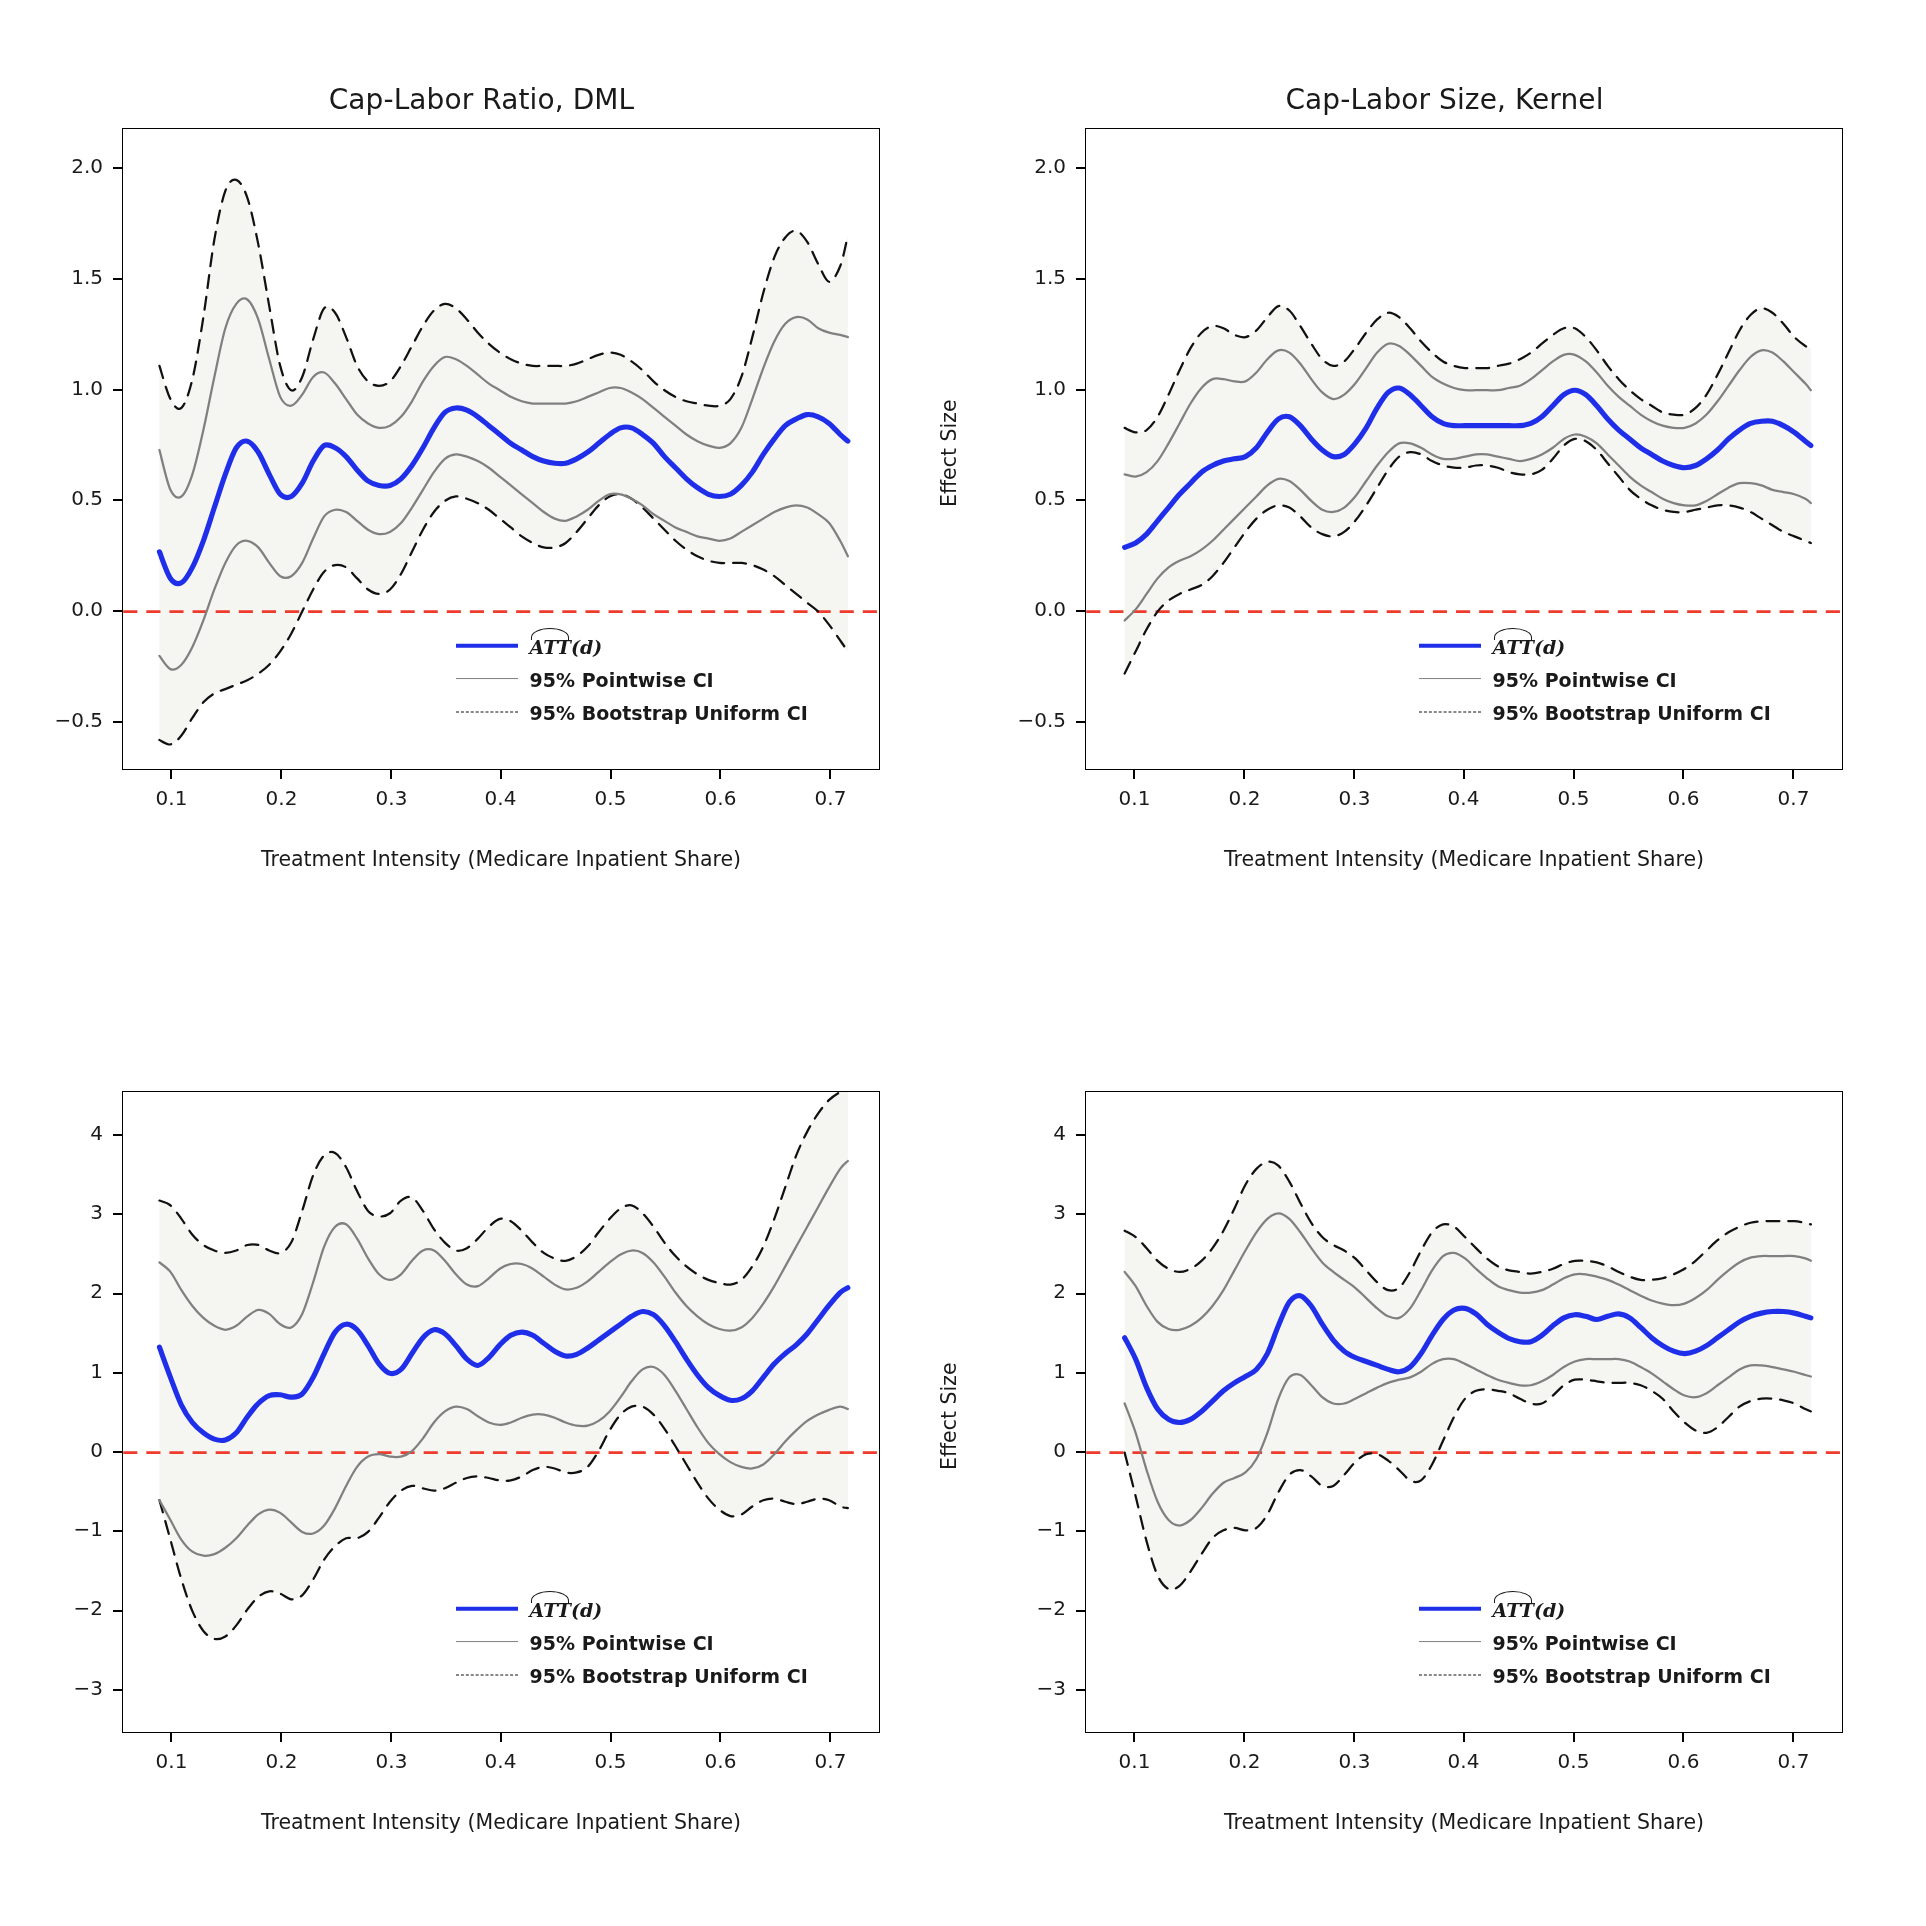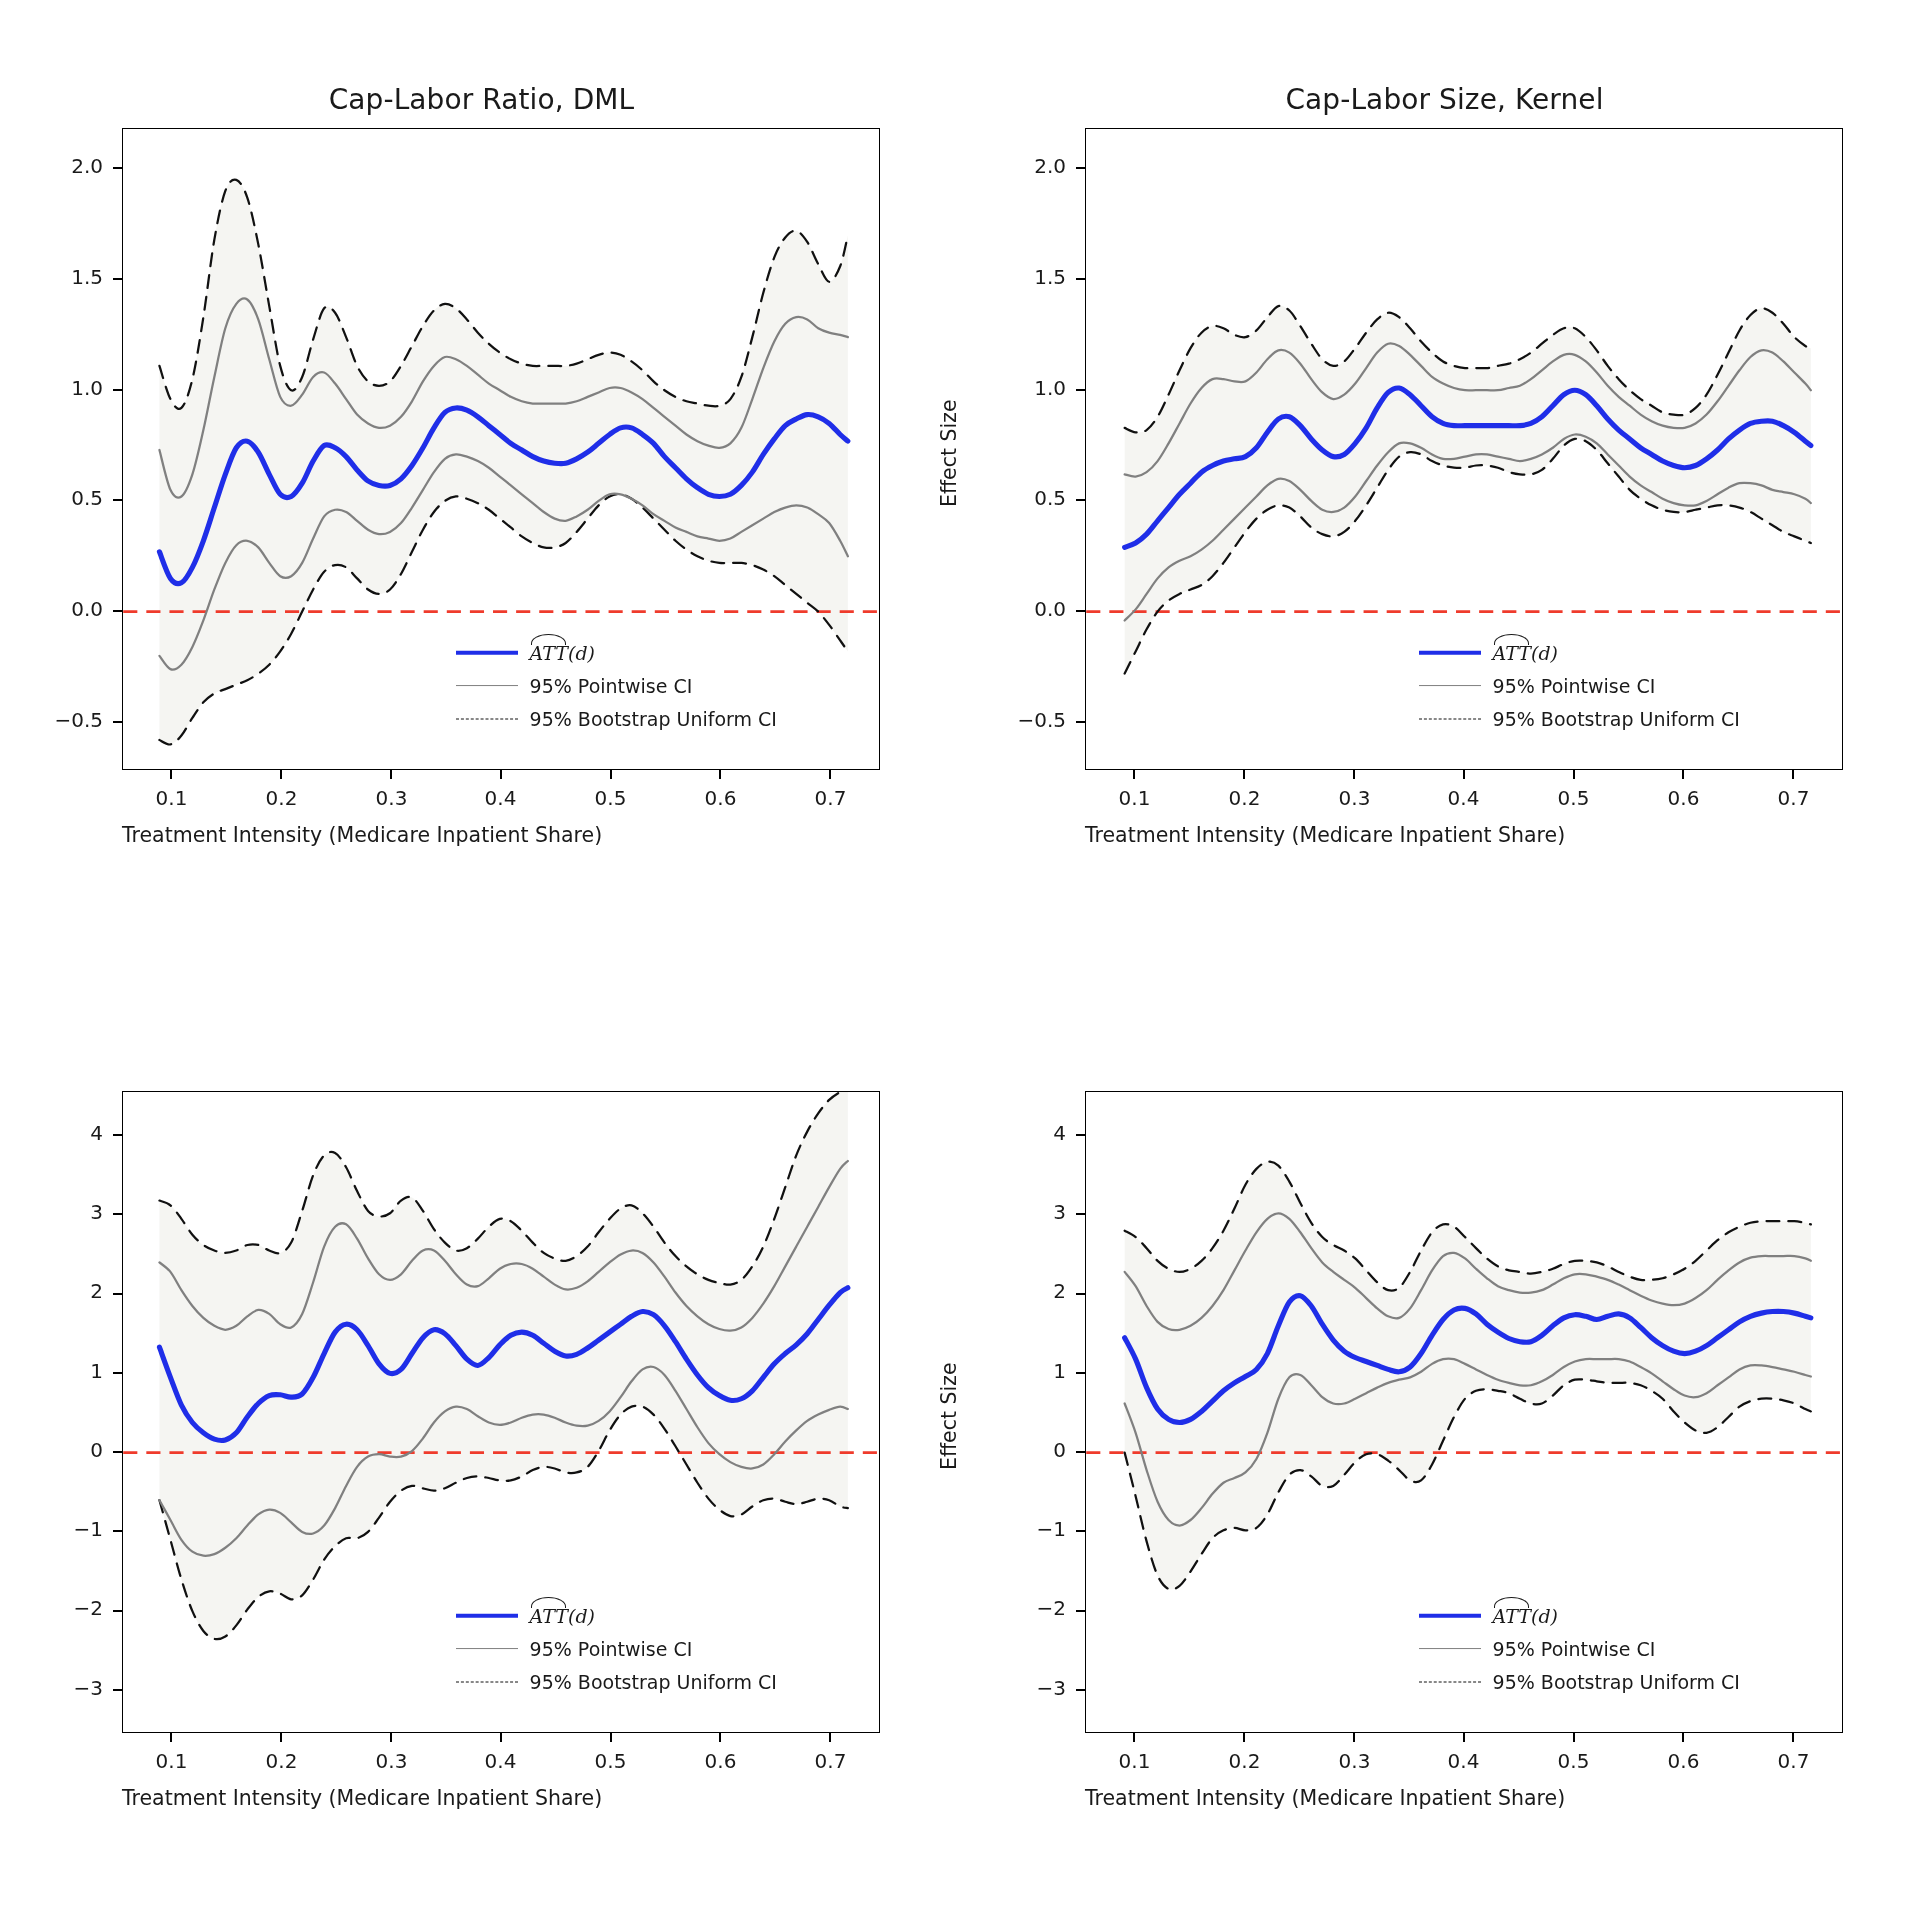--- a/index.html
+++ b/index.html
@@ -54,21 +54,23 @@
     position: absolute;
     font-size: 20.5px;
     color: #1a1a1a;
     transform-origin: 0 0;
     white-space: nowrap;
   }
   .xlabel {
     position: absolute;
     font-size: 20.5px;
     color: #1a1a1a;
+    text-align: center;
     white-space: nowrap;
+    margin-top: 24px;
   }
   .tick-label-y {
     position: absolute;
     font-size: 20px;
     color: #1a1a1a;
     text-align: right;
     white-space: nowrap;
   }
   .tick-label-x {
     position: absolute;
@@ -82,22 +84,22 @@
     background: #000;
   }
   
   .legend {
     position: absolute;
     font-size: 19px;
     color: #1a1a1a;
   }
   .legend-row {
     display: flex;
-    align-items: center;
     height: 33px;
+    font-weight: bold;
   }
   .legend-swatch {
     width: 62px;
     height: 19px;
     position: relative;
     margin-right: 11.6px;
     flex: 0 0 auto;
   }
   .legend-swatch i {
     position: absolute;

